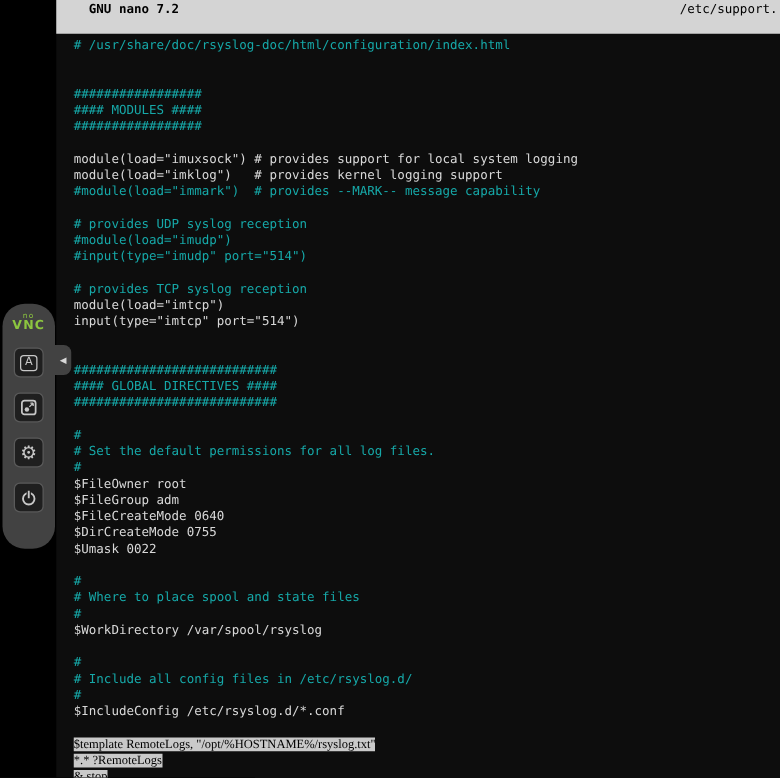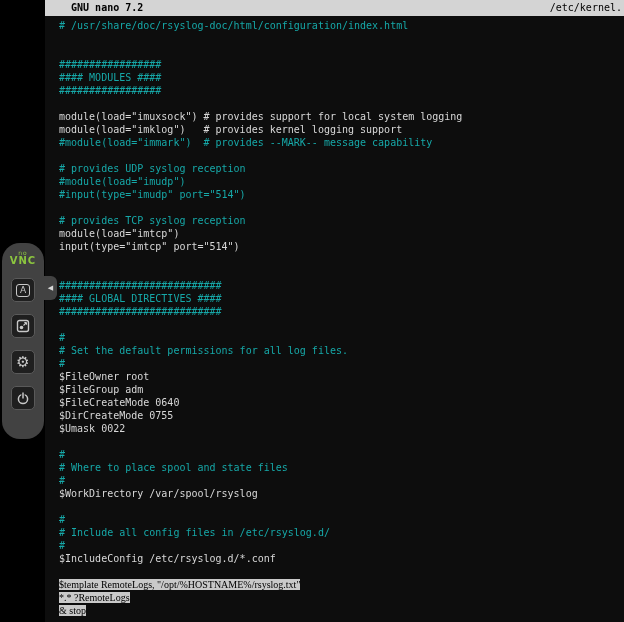--- a/index.html
+++ b/index.html
@@ -12,21 +12,21 @@
     font-family: "DejaVu Sans Mono", monospace;
   }
 
   
   .terminal {
     position: absolute;
     left: 45px; top: 0; right: 0; bottom: 0;
     background: #0d0d0d;
   }
   .titlebar {
-    height: 16px;
+    height: 27px;
     background: var(--titlebar-bg, #d4d4d4);
     color: #000;
     font-size: 10px;
     line-height: 15px;
     display: flex;
     justify-content: space-between;
     padding: 0 2px 0 14px;
     white-space: pre;
     text-align: right;
   }
@@ -106,21 +106,21 @@
     font-family: "DejaVu Sans", sans-serif;
     font-size: 15px; line-height: 15px;
   }
 </style>
 </head>
 <body>
 
 <div class="terminal" style="background: rgb(13, 13, 13);">
   <div class="titlebar">
     <span class="title">  GNU nano 7.2</span>
-    <span class="filepath">/etc/kernel.</span>
+    <span class="filepath">/etc/support.</span>
   </div>
   <div class="editor-content"><div class="line"><span class="comment"># /usr/share/doc/rsyslog-doc/html/configuration/index.html</span></div><div class="line">&nbsp;</div><div class="line">&nbsp;</div><div class="line"><span class="comment">#################</span></div><div class="line"><span class="comment">#### MODULES ####</span></div><div class="line"><span class="comment">#################</span></div><div class="line">&nbsp;</div><div class="line"><span class="plain">module(load="imuxsock") # provides support for local system logging</span></div><div class="line"><span class="plain">module(load="imklog")   # provides kernel logging support</span></div><div class="line"><span class="comment">#module(load="immark")  # provides --MARK-- message capability</span></div><div class="line">&nbsp;</div><div class="line"><span class="comment"># provides UDP syslog reception</span></div><div class="line"><span class="comment">#module(load="imudp")</span></div><div class="line"><span class="comment">#input(type="imudp" port="514")</span></div><div class="line">&nbsp;</div><div class="line"><span class="comment"># provides TCP syslog reception</span></div><div class="line"><span class="plain">module(load="imtcp")</span></div><div class="line"><span class="plain">input(type="imtcp" port="514")</span></div><div class="line">&nbsp;</div><div class="line">&nbsp;</div><div class="line"><span class="comment">###########################</span></div><div class="line"><span class="comment">#### GLOBAL DIRECTIVES ####</span></div><div class="line"><span class="comment">###########################</span></div><div class="line">&nbsp;</div><div class="line"><span class="comment">#</span></div><div class="line"><span class="comment"># Set the default permissions for all log files.</span></div><div class="line"><span class="comment">#</span></div><div class="line"><span class="plain">$FileOwner root</span></div><div class="line"><span class="plain">$FileGroup adm</span></div><div class="line"><span class="plain">$FileCreateMode 0640</span></div><div class="line"><span class="plain">$DirCreateMode 0755</span></div><div class="line"><span class="plain">$Umask 0022</span></div><div class="line">&nbsp;</div><div class="line"><span class="comment">#</span></div><div class="line"><span class="comment"># Where to place spool and state files</span></div><div class="line"><span class="comment">#</span></div><div class="line"><span class="plain">$WorkDirectory /var/spool/rsyslog</span></div><div class="line">&nbsp;</div><div class="line"><span class="comment">#</span></div><div class="line"><span class="comment"># Include all config files in /etc/rsyslog.d/</span></div><div class="line"><span class="comment">#</span></div><div class="line"><span class="plain">$IncludeConfig /etc/rsyslog.d/*.conf</span></div><div class="line">&nbsp;</div><div class="line"><span class="selected">$template RemoteLogs, "/opt/%HOSTNAME%/rsyslog.txt"</span></div><div class="line"><span class="selected">*.* ?RemoteLogs</span></div><div class="line"><span class="selected">&amp; stop</span></div></div>
 </div>
 
 <div class="vnc-panel">
   <div class="vnc-logo">
     <span class="logo-no">no</span>
     <span class="logo-vnc">VNC</span>
   </div>
 

